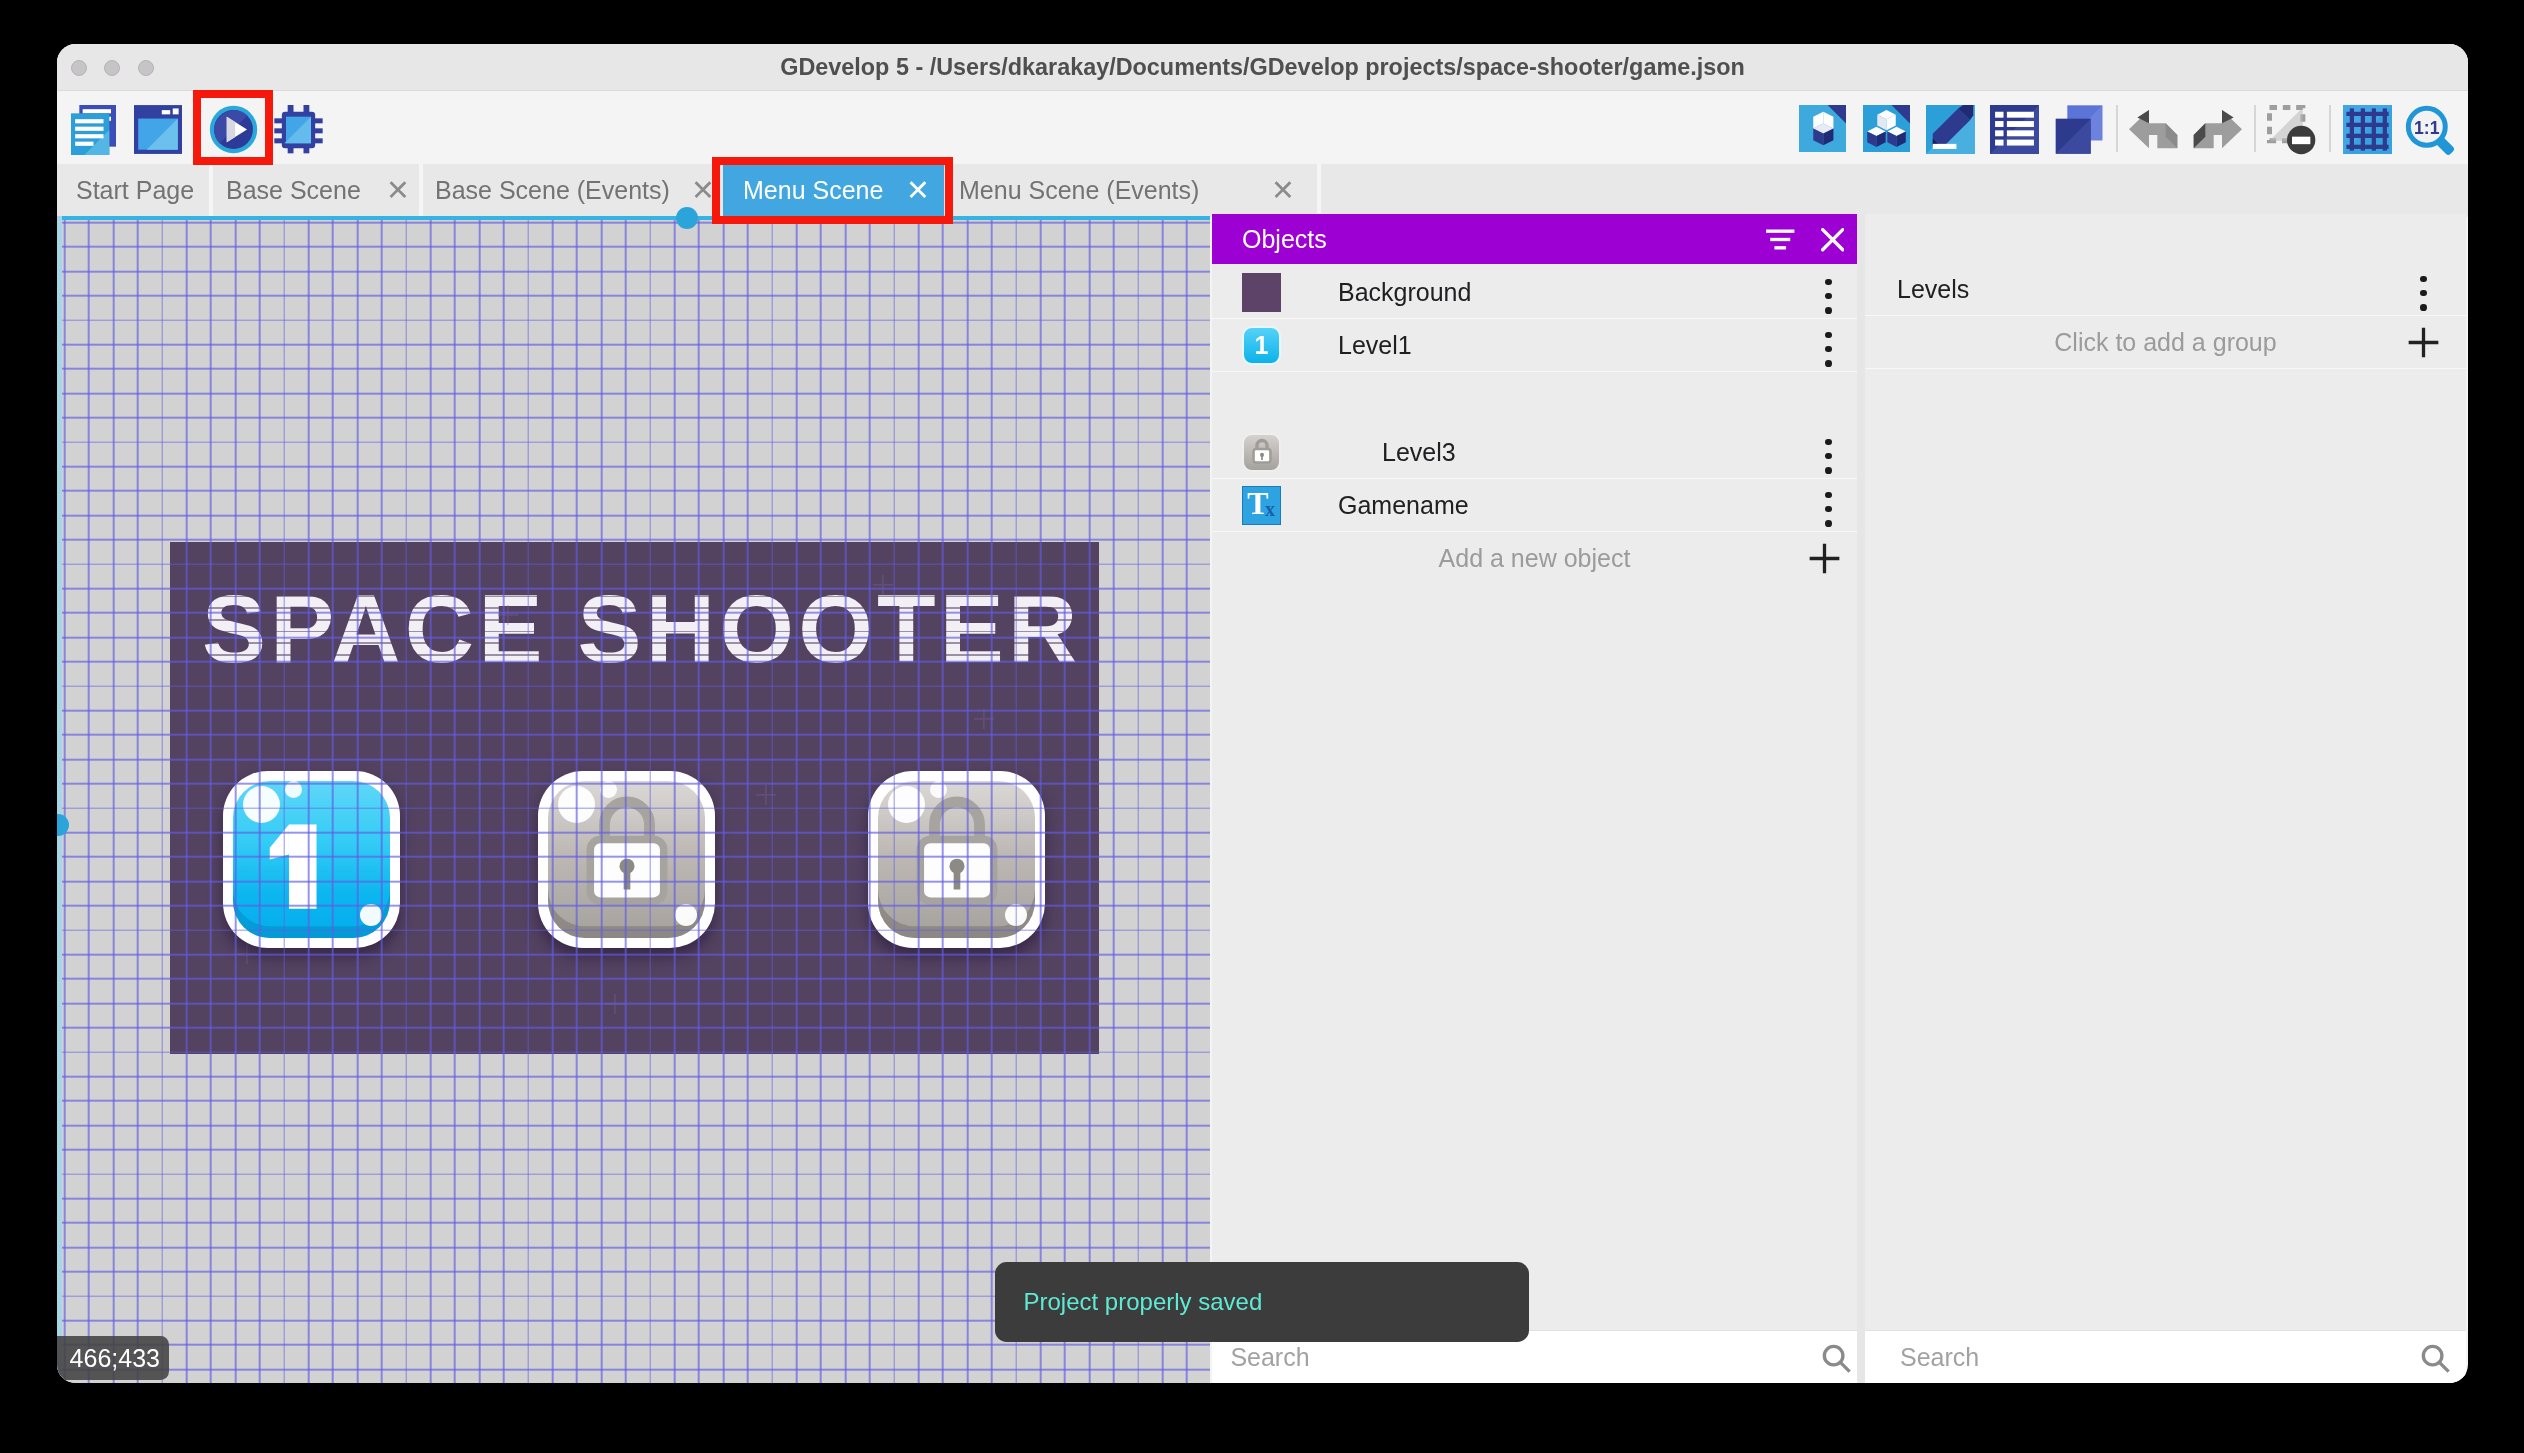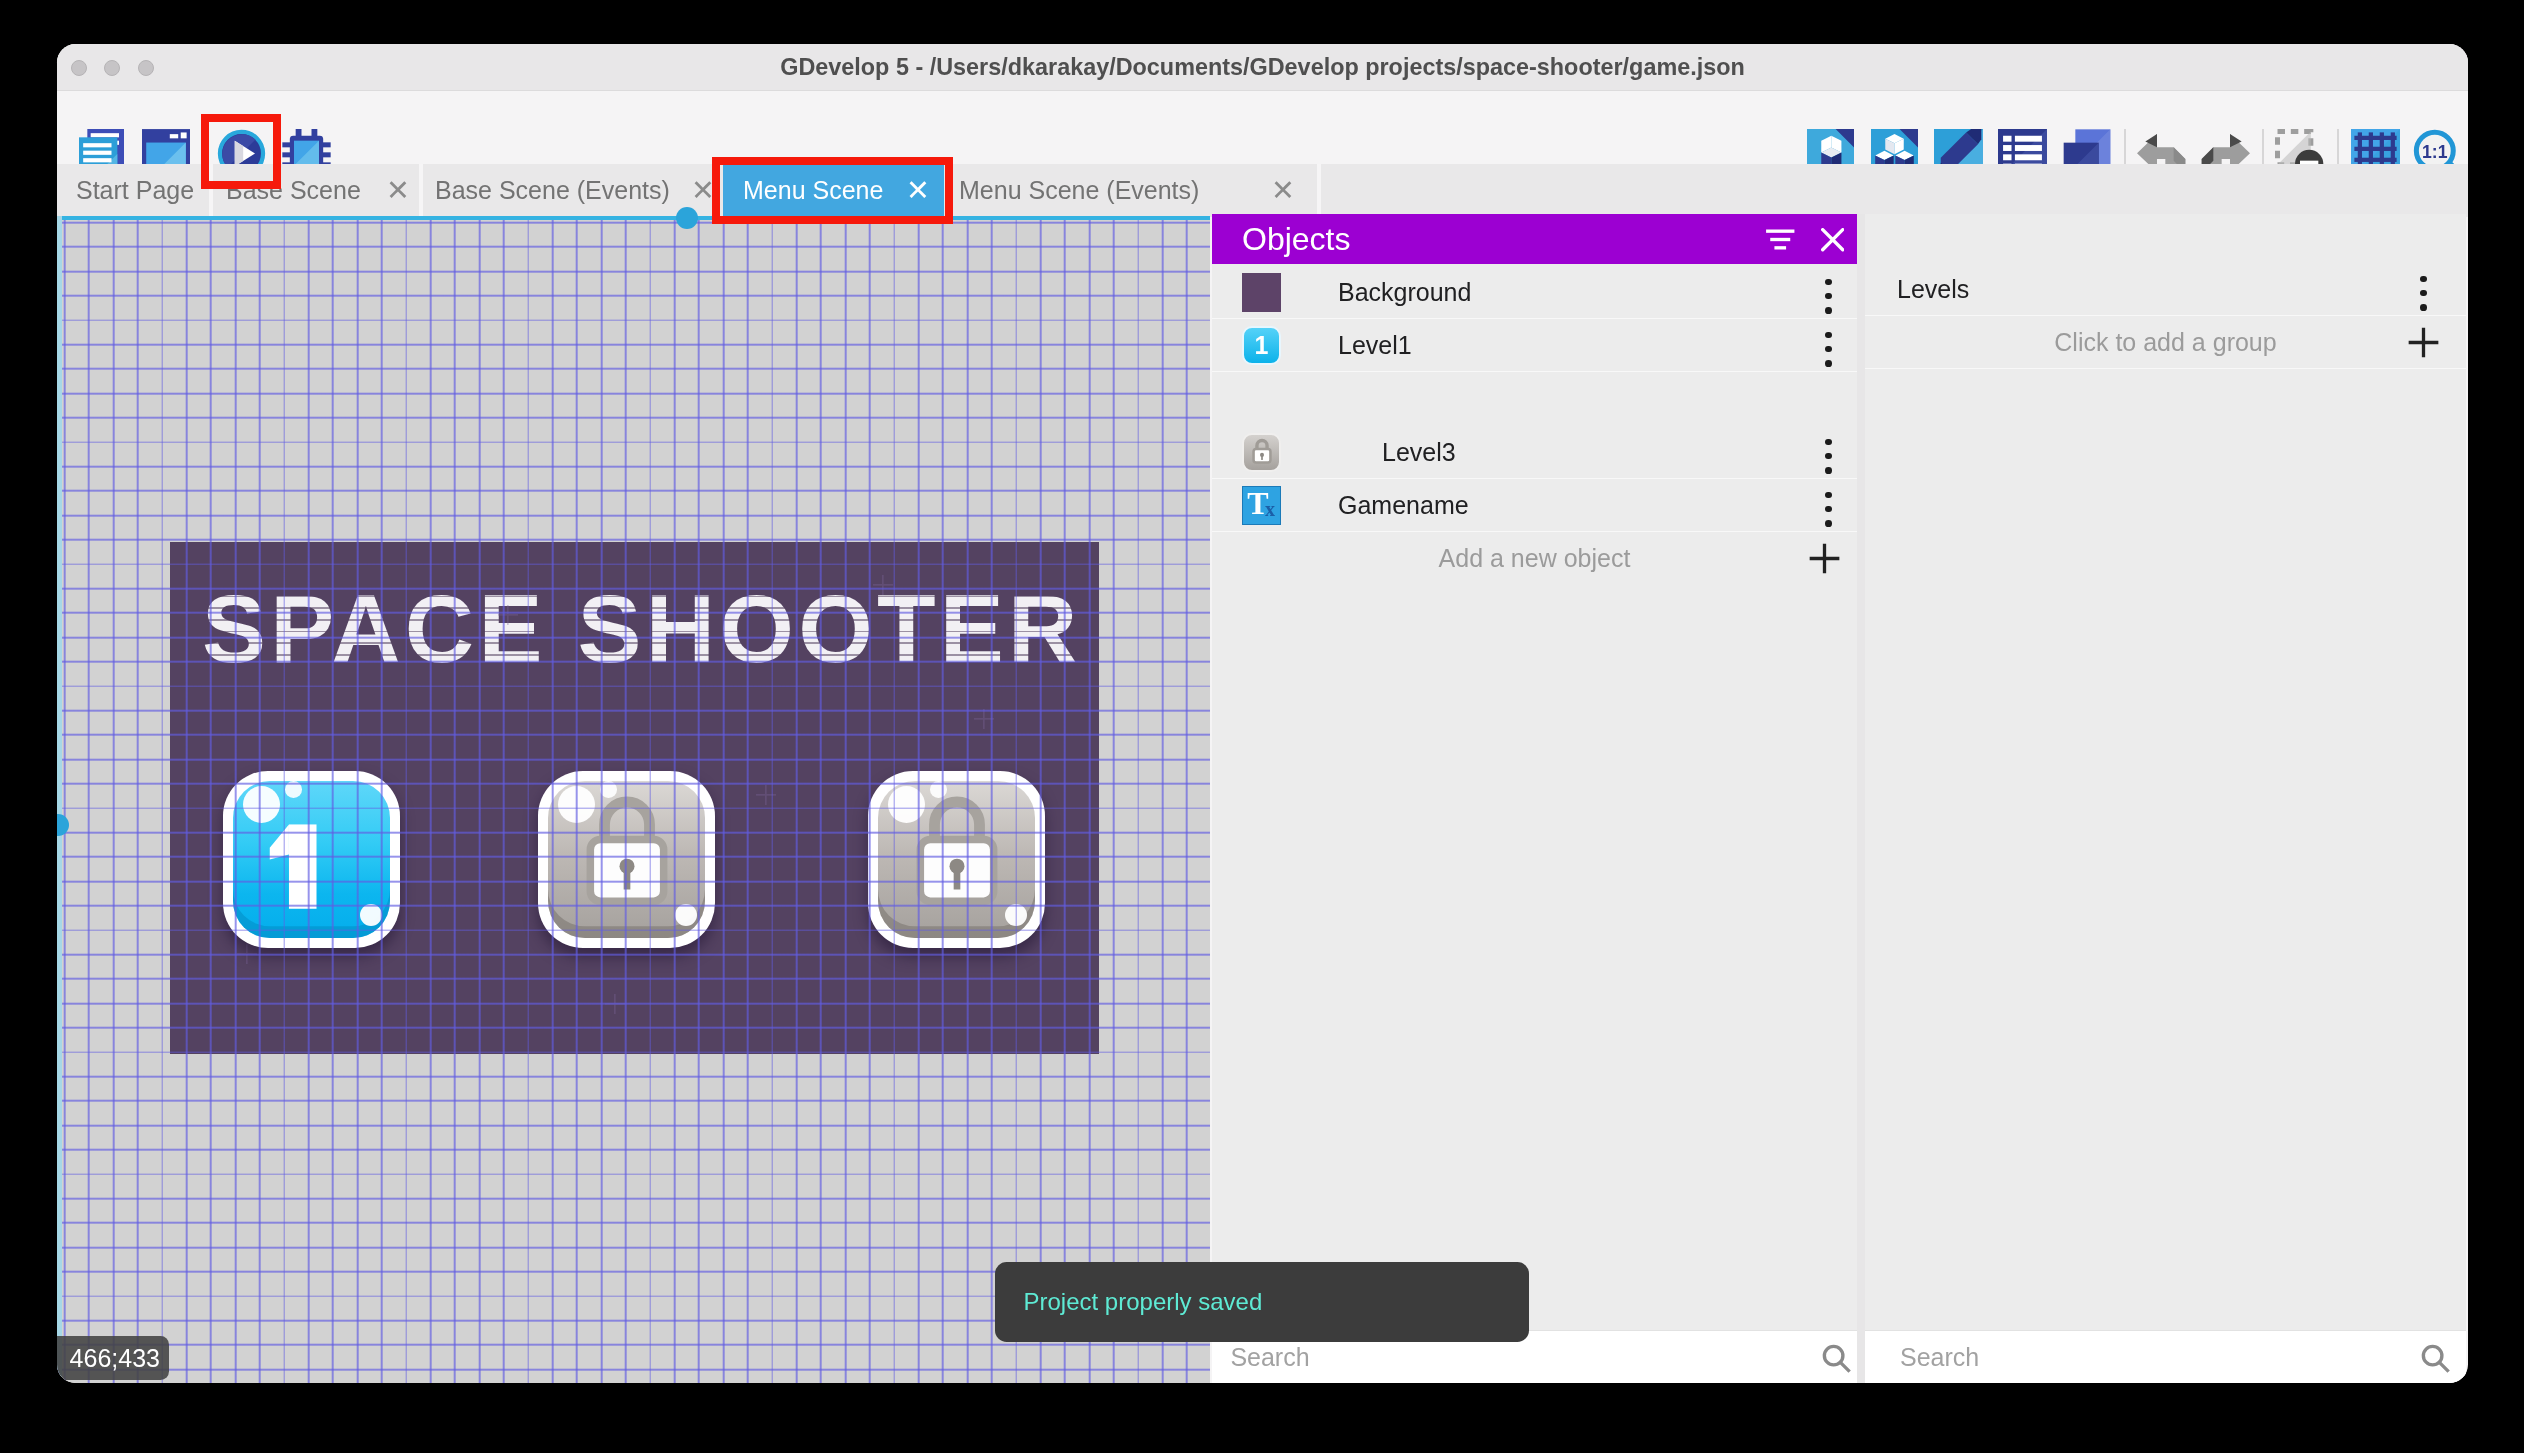--- a/index.html
+++ b/index.html
@@ -3,21 +3,21 @@
 <meta charset="utf-8">
 <style>
 *{margin:0;padding:0;box-sizing:border-box;font-family:"Liberation Sans",sans-serif;}
 html,body{width:2525px;height:1453px;background:#000;overflow:hidden;}
 #win{position:absolute;left:57px;top:44px;width:2411px;height:1339px;border-radius:18.4px;overflow:hidden;background:#f5f4f5;}
 
 #titlebar{position:absolute;left:0;top:0;width:100%;height:47px;background:#e8e7e8;border-bottom:0.8px solid #dcdbdc;}
 .tl{position:absolute;top:15.5px;width:16px;height:16px;border-radius:50%;background:#c6c4c6;border:0.8px solid #b5b3b5;}
 #title{position:absolute;left:0;right:0;top:0;height:47px;line-height:47px;text-align:center;font-size:23.4px;font-weight:bold;color:#4f4f4f;}
 
-#toolbar{position:absolute;left:8px;top:48px;width:100%;height:72px;background:#f5f4f5;margin-top:24px;}
+#toolbar{position:absolute;left:0;top:48px;width:100%;height:72px;background:#f5f4f5;}
 .ticon{position:absolute;top:13.4px;}
 .tsep{position:absolute;top:12.6px;width:1.7px;height:47px;background:#d7d6d7;}
 
 #tabbar{position:absolute;left:0;top:120px;width:100%;height:53px;background:#e9e8e9;}
 .tab{position:absolute;top:0;height:53px;line-height:53px;font-size:25px;color:#737373;white-space:nowrap;}
 .tabx{position:absolute;top:0;height:53px;line-height:53px;font-size:28.5px;color:#8b8b8b;}
 .tabsep{position:absolute;top:0;width:4.2px;height:53px;background:#f6f5f6;}
 #bluetab{position:absolute;left:666px;top:0;width:221px;height:53px;background:#42a7e0;}
 
 #canvas{position:absolute;left:0;top:172px;width:1153px;height:1167px;background:#d2d2d2;overflow:hidden;}
@@ -35,21 +35,21 @@
 .btn.gray .inner{background:linear-gradient(180deg,#dbd8d5 0%,#beb9b5 45%,#a5a19d 100%);box-shadow:inset 0 -11.7px 0 rgba(120,115,110,.55);}
 .bub1{position:absolute;left:20px;top:15px;width:37px;height:37px;border-radius:50%;background:rgba(255,255,255,.95);}
 .bub2{position:absolute;left:62px;top:10px;width:16.7px;height:16.7px;border-radius:50%;background:rgba(255,255,255,.9);}
 .bub3{position:absolute;right:18.4px;bottom:22px;width:22px;height:22px;border-radius:50%;background:rgba(255,255,255,.95);}
 .onesvg{position:absolute;left:0;top:0;}
 
 .panel{position:absolute;top:170px;bottom:0;background:#ececec;}
 #objpanel{left:1155px;width:645px;}
 #divider{position:absolute;left:1800px;top:170px;bottom:0;width:8.4px;background:#e7e6e7;}
 #grppanel{left:1808px;width:601px;}
-.phead{position:absolute;left:0;top:0;width:100%;height:50px;background:#9c00d2;color:#fff;font-size:32px;line-height:50px;}
+.phead{position:absolute;left:0;top:0;width:100%;height:50px;background:#9c00d2;color:#fff;font-size:25px;line-height:50px;}
 .row{position:absolute;left:0;width:100%;height:53px;background:#ececec;border-bottom:1.7px solid #f8f8f8;}
 .rowtxt{position:absolute;font-size:25px;color:#202022;line-height:53px;}
 .dots{position:absolute;width:6.7px;}
 .dots i{display:block;width:6.7px;height:6.7px;border-radius:50%;background:#1b1b1b;margin-bottom:7.5px;}
 .hint{color:#9b9b9b;font-size:25px;}
 .search{position:absolute;left:0;bottom:0;width:100%;height:53px;background:#fff;color:#a2a2a2;font-size:25px;line-height:53px;border-top:0.8px solid #e2e2e2;}
 
 #toast{position:absolute;left:938px;top:1218px;width:534px;height:80px;background:#3c3c3c;border-radius:11.7px;color:#5eead4;font-size:24px;line-height:80px;padding-left:28.5px;z-index:9;}
 
 .redrect{position:absolute;border:8.4px solid #f6190b;z-index:20;}

